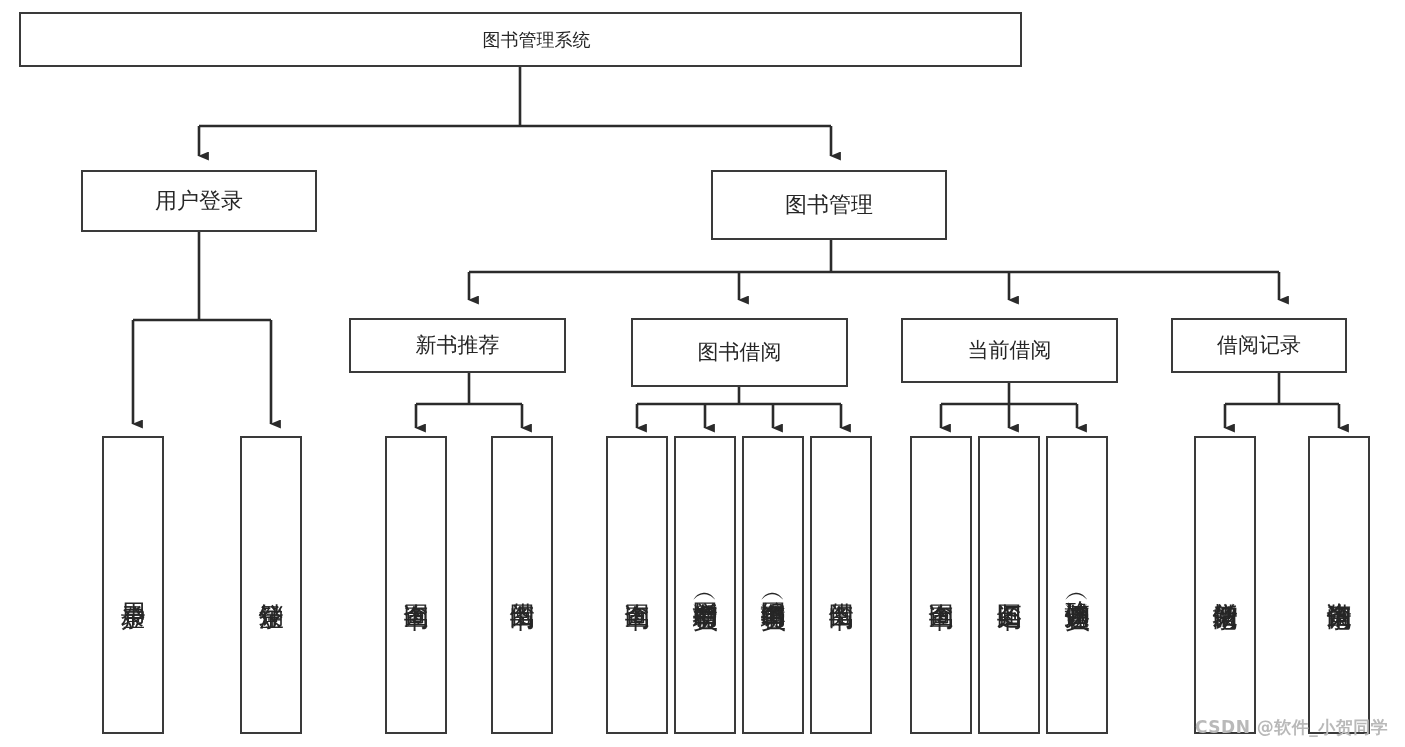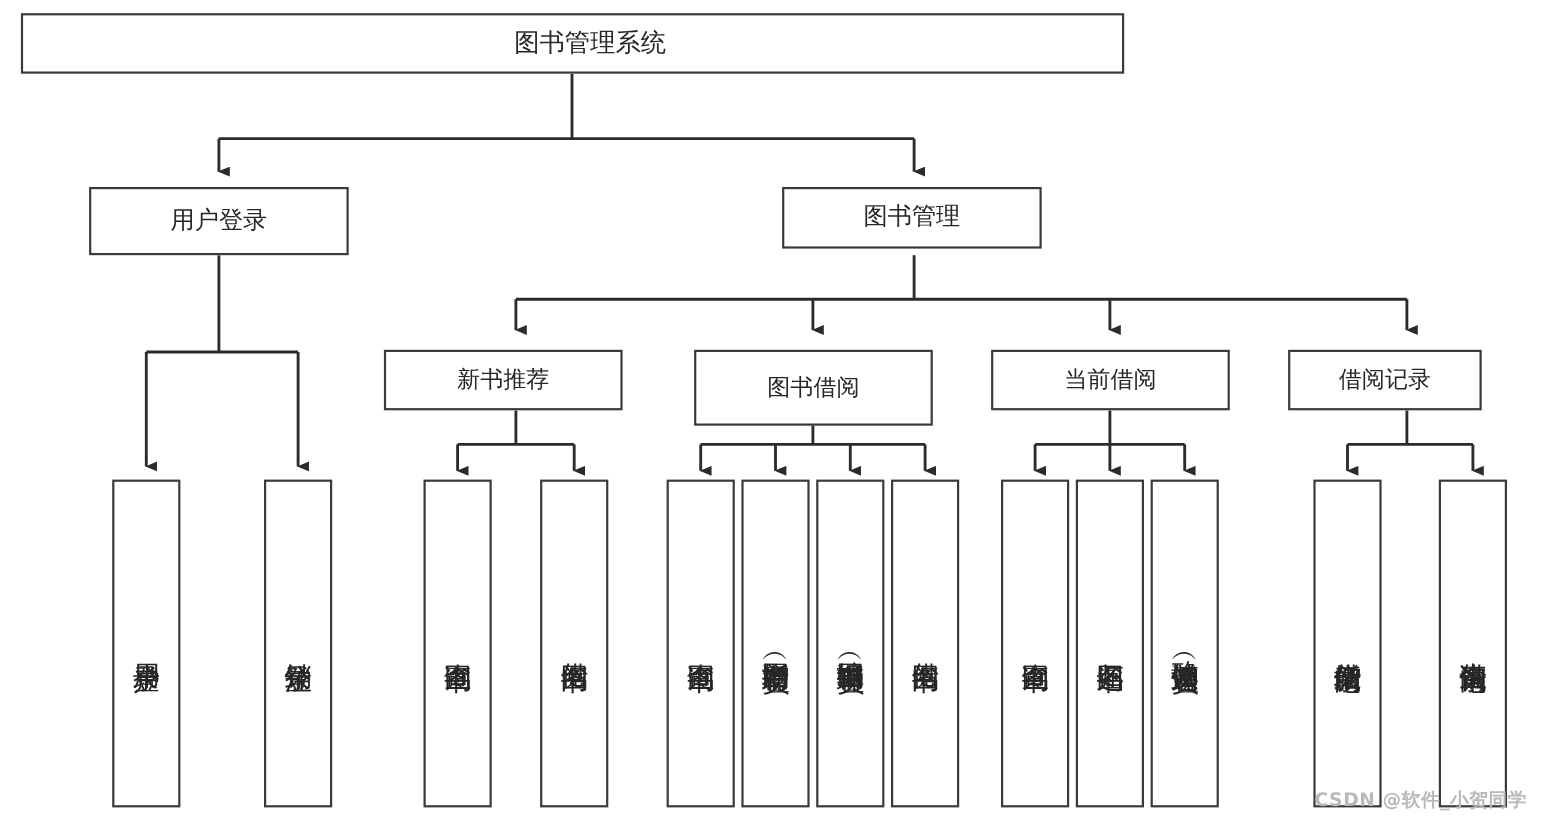--- a/index.html
+++ b/index.html
@@ -30,21 +30,21 @@
     background: #ffffff;
     border: 2.5px solid #3a3a3a;
     display: flex;
     align-items: center;
     justify-content: center;
     color: #262626;
     line-height: 1.18;
     z-index: 2;
   }
   .node.root {
-    font-size: 23px;
+    font-size: 18px;
     padding-left: 32px;
   }
   .node.l2 {
     font-size: 22px;
   }
   .node.l3 {
     font-size: 21px;
   }
   .node.leaf {
     writing-mode: vertical-rl;
@@ -125,31 +125,31 @@
     </g>
   </svg>
 
   <div class="node root" style="left:19px; top:12px; width:1003px; height:55px;">
     <span>图书管理系统</span>
   </div>
 
   <div class="node l2" style="left:81px; top:170px; width:236px; height:62px;">
     <span>用户登录</span>
   </div>
-  <div class="node l2" style="left:711px; top:170px; width:236px; height:56px;">
+  <div class="node l2" style="left:711px; top:170px; width:236px; height:70px;">
     <span>图书管理</span>
   </div>
 
   <div class="node l3" style="left:349px; top:318px; width:217px; height:55px;">
     <span>新书推荐</span>
   </div>
   <div class="node l3" style="left:631px; top:318px; width:217px; height:69px;">
     <span>图书借阅</span>
   </div>
-  <div class="node l3" style="left:901px; top:318px; width:217px; height:55px;">
+  <div class="node l3" style="left:901px; top:318px; width:217px; height:65px;">
     <span>当前借阅</span>
   </div>
   <div class="node l3" style="left:1171px; top:318px; width:176px; height:55px;">
     <span>借阅记录</span>
   </div>
 
   <div class="node leaf" style="left:102px; top:436px; width:62px; height:298px;">
     <span class="vtext">用户登录</span>
   </div>
   <div class="node leaf" style="left:240px; top:436px; width:62px; height:298px;">

